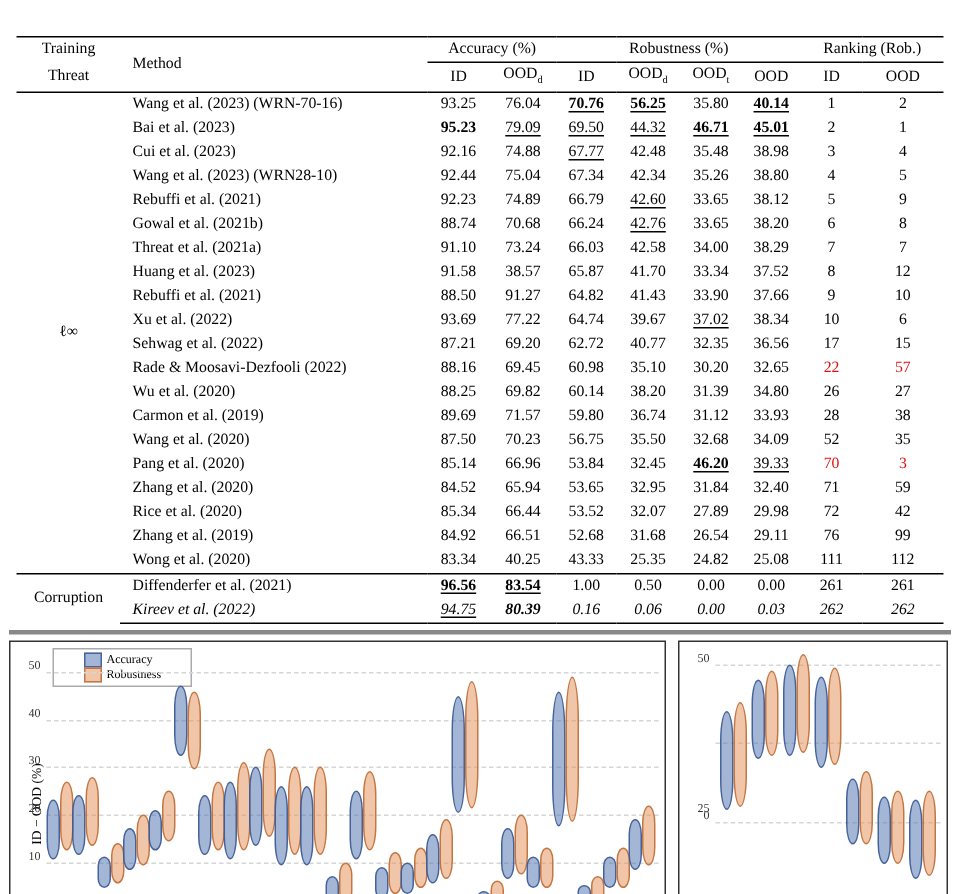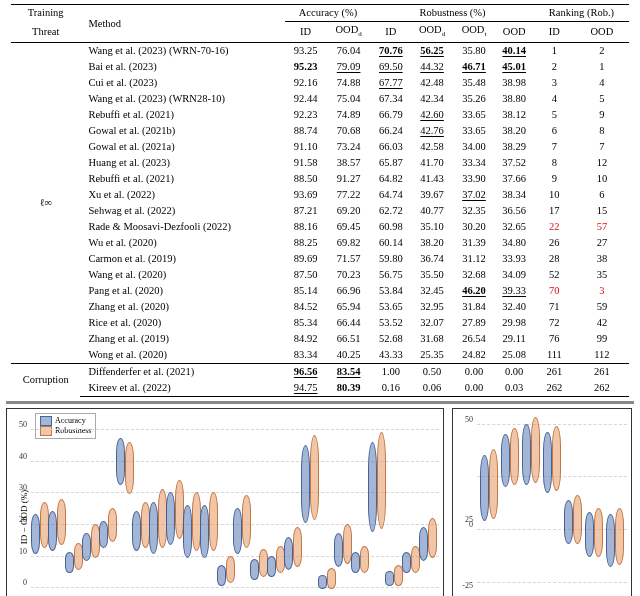--- a/index.html
+++ b/index.html
@@ -1,39 +1,39 @@
 <!DOCTYPE html>
 <html><head>
 <meta charset="utf-8">
 <style>
   html,body{margin:0;padding:0;background:#fff;font-family:"Times New Roman",Times,serif;color:#000;}
   .page{width:640px;height:596px;position:relative;overflow:hidden;font-size:10.5px;}
-  .tbl{border-collapse:collapse;margin:4px auto 2px auto;width:618px;}
+  .tbl{border-collapse:collapse;margin:24px auto 2px auto;width:618px;}
   .tbl td,.tbl th{padding:1px 3px;text-align:center;font-weight:normal;height:14px;line-height:14px;white-space:nowrap;}
   .tbl .mcol{text-align:left;padding-left:8px;}
   .rule-top td,.rule-top th{border-top:1px solid #000;}
-  .rule-bot td,.rule-bot th{border-bottom:1px solid #000;}
+  .rule-bot td,.rule-bot th{border-bottom:1px solid #000;font-style:italic;}
   .rule-mid td,.rule-mid th{border-bottom:0.6px solid #000;}
   .grp{border-bottom:0.6px solid #000;}
   .bold{font-weight:bold;}
   .ul{text-decoration:underline;text-underline-offset:1.5px;}
   .red{color:#d11;}
   .charts{display:flex;gap:8px;margin:4px 6px 0 6px;}
   .chart{border:0.8px solid #333;position:relative;background:#fff;}
   .chart-left{width:436px;height:216px;}
   .chart-right{width:178px;height:216px;}
   .yaxis{position:absolute;left:-2px;top:0;bottom:20px;width:22px;}
   .ytick{position:absolute;left:0;width:100%;text-align:right;font-size:8px;color:#333;}
   .ylabel{position:absolute;left:-10px;top:50%;transform:translateY(-50%) rotate(-90deg);transform-origin:center;font-size:9px;white-space:nowrap;}
   .plot{position:absolute;left:24px;right:4px;top:4px;bottom:22px;}
   .grid-line{position:absolute;left:0;right:0;border-top:1px dashed #d6d6d6;}
   .viol{position:absolute;bottom:0;width:7px;}
   .viol.blue{background:rgba(88,122,178,0.55);border:1px solid rgba(60,90,150,0.9);}
   .viol.orng{background:rgba(230,150,95,0.55);border:1px solid rgba(190,110,55,0.9);}
-  .legend{position:absolute;top:4px;left:28px;background:rgba(255,255,255,0.9);border:0.6px solid #aaa;padding:2px 4px;font-size:8px;}
+  .legend{position:absolute;top:4px;left:28px;background:rgba(255,255,255,0.9);border:0.6px solid #aaa;padding:2px 20px;font-size:8px;}
   .legend .sw{display:inline-block;width:10px;height:8px;margin-right:3px;vertical-align:middle;}
   .legend .blue{background:rgba(88,122,178,0.55);border:1px solid rgba(60,90,150,0.9);}
   .legend .orng{background:rgba(230,150,95,0.55);border:1px solid rgba(190,110,55,0.9);}
   .sep{height:3px;background:#888;margin:4px 6px 0 6px;}
   sub{font-size:7px;}
 </style>
 </head>
 <body>
 <div class="page">
 
@@ -120,21 +120,21 @@
           <td><span>88.74</span></td>
           <td><span>70.68</span></td>
           <td><span>66.24</span></td>
           <td><span class="ul">42.76</span></td>
           <td><span>33.65</span></td>
           <td><span>38.20</span></td>
           <td><span>6</span></td>
           <td><span>8</span></td>
         </tr>
         <tr>
-          <td class="mcol">Gowal et al. (2021a)</td>
+          <td class="mcol">Threat et al. (2021a)</td>
           <td><span>91.10</span></td>
           <td><span>73.24</span></td>
           <td><span>66.03</span></td>
           <td><span>42.58</span></td>
           <td><span>34.00</span></td>
           <td><span>38.29</span></td>
           <td><span>7</span></td>
           <td><span>7</span></td>
         </tr>
         <tr>

